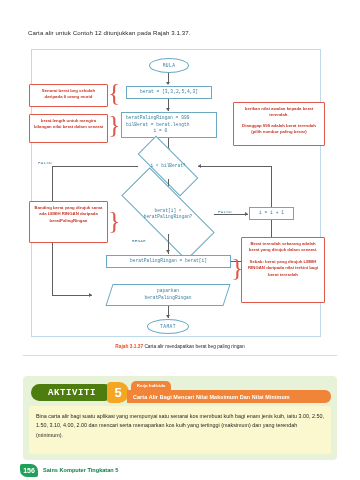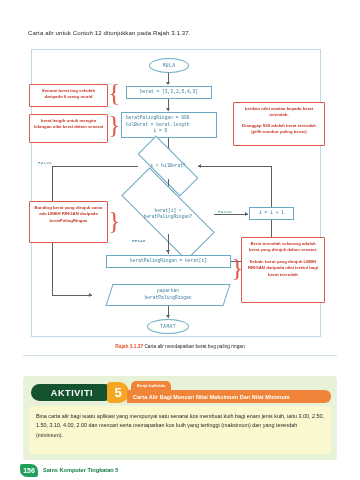--- a/index.html
+++ b/index.html
@@ -105,23 +105,23 @@
     background: #cfe0e8;
   }
 
   
   .activity {
     position: absolute; left: 23px; top: 376px; width: 314px; height: 84px;
     background: #e8f2d9; border-radius: 4px;
   }
   .akt-pill {
     position: absolute; left: 8px; top: 8px; width: 82px; height: 17px;
-    background: #14532d; border-radius: 9px;
+    background: #4d7c0f; border-radius: 9px;
     display: flex; align-items: center; justify-content: center;
-    color: #fff; font-size: 9px; font-weight: bold; letter-spacing: .6px;
+    color: #fff; font-size: 9px; font-weight: bold; letter-spacing: .6px; font-family: Liberation Mono, monospace;
   }
   .akt-num {
     position: absolute; left: 84px; top: 6px; width: 22px; height: 21px;
     background: #f5a623; border-radius: 4px 10px 10px 4px;
     display: flex; align-items: center; justify-content: center;
     color: #fff; font-size: 13px; font-weight: bold;
   }
   .akt-indiv {
     position: absolute; left: 108px; top: 5px; height: 9px; padding: 0 6px;
     background: #f0853a; border-radius: 5px 5px 0 0;

